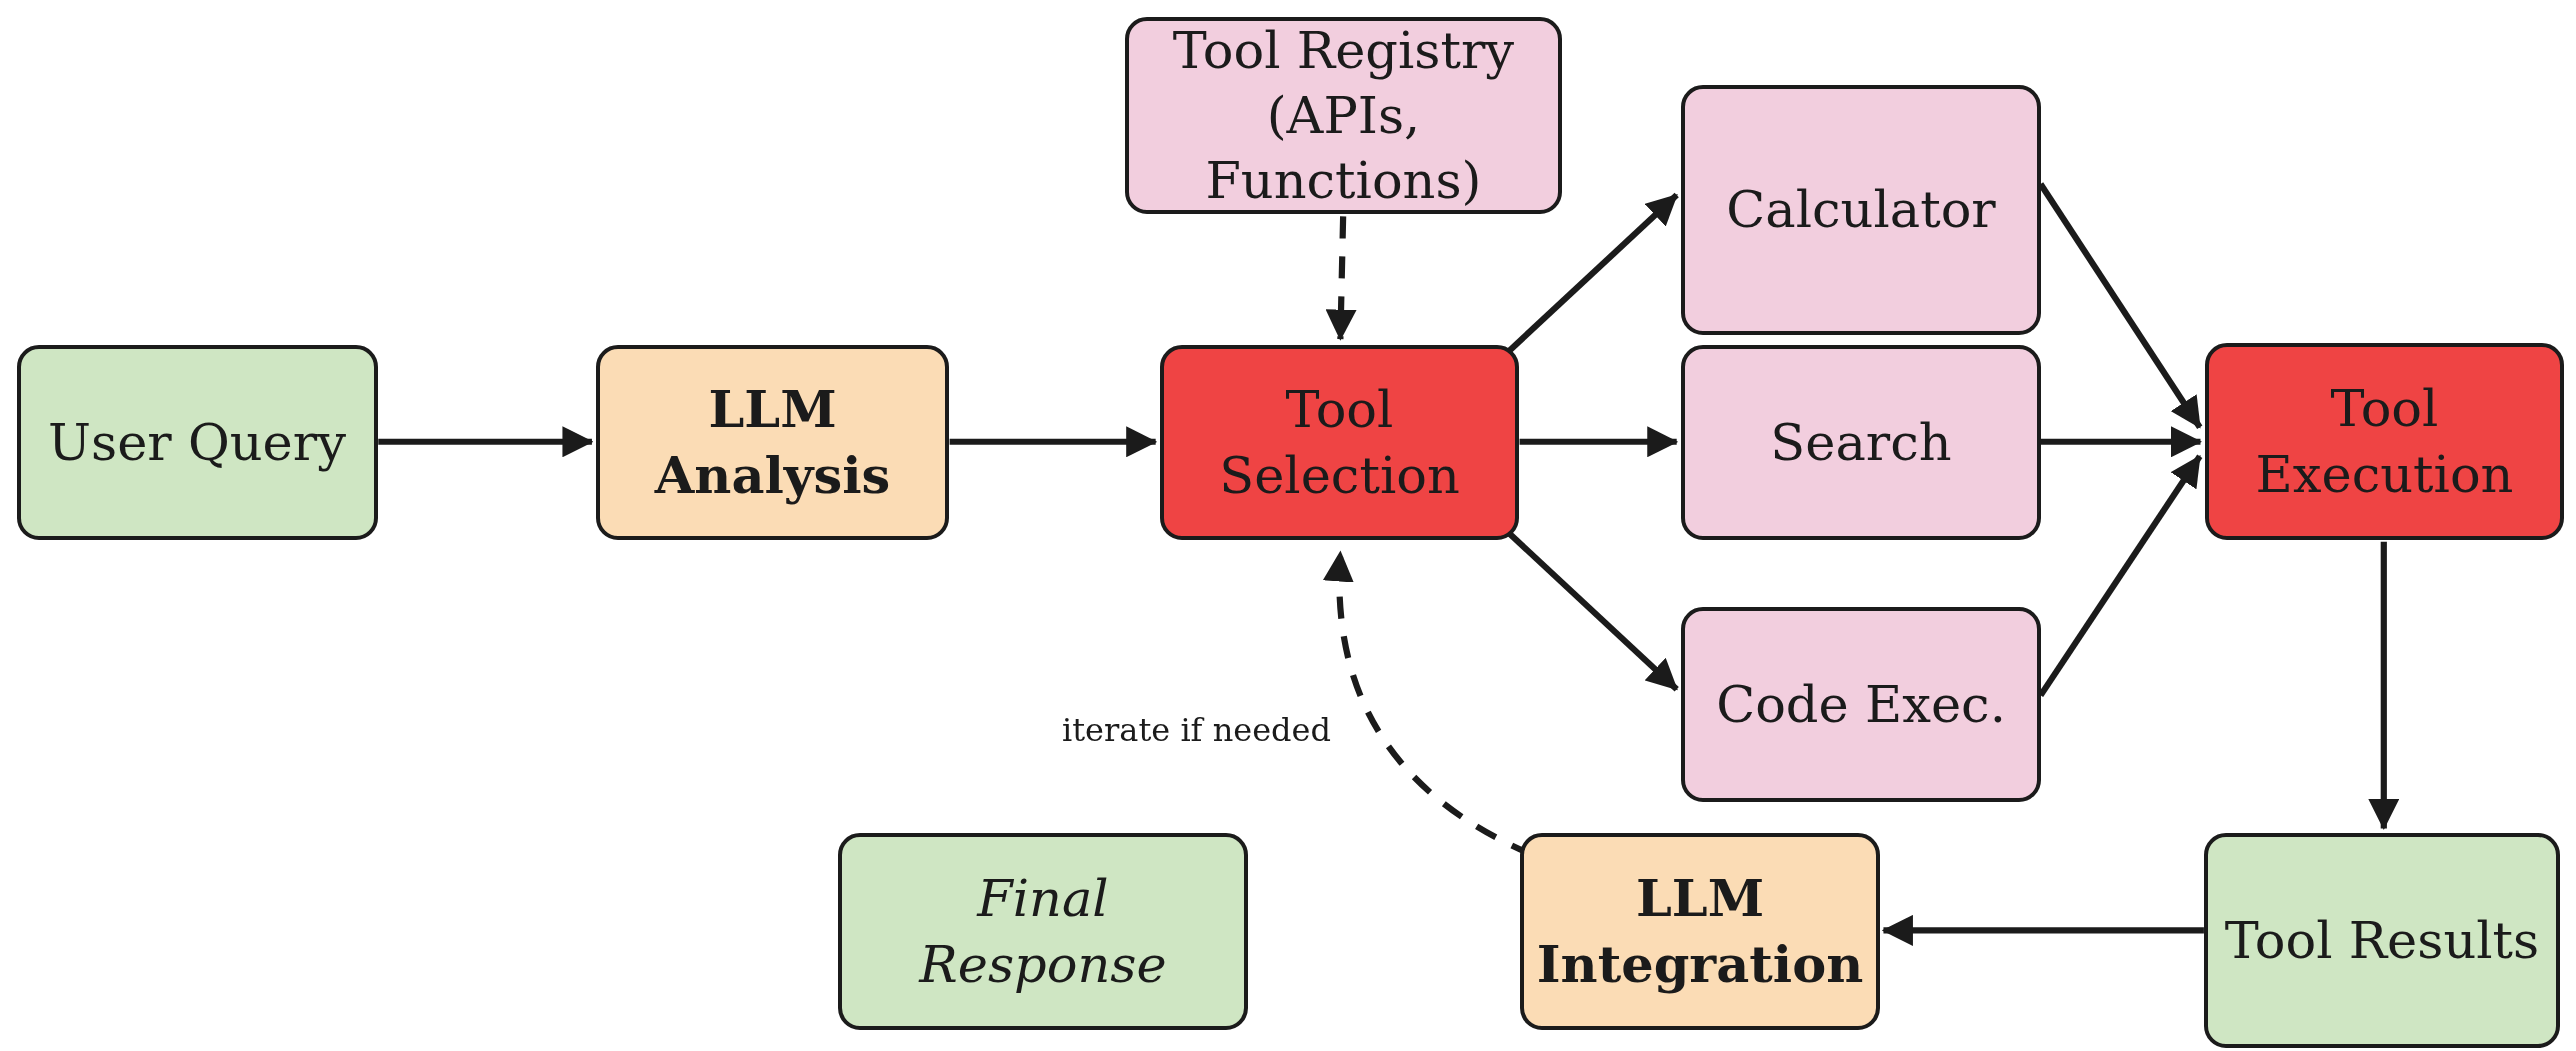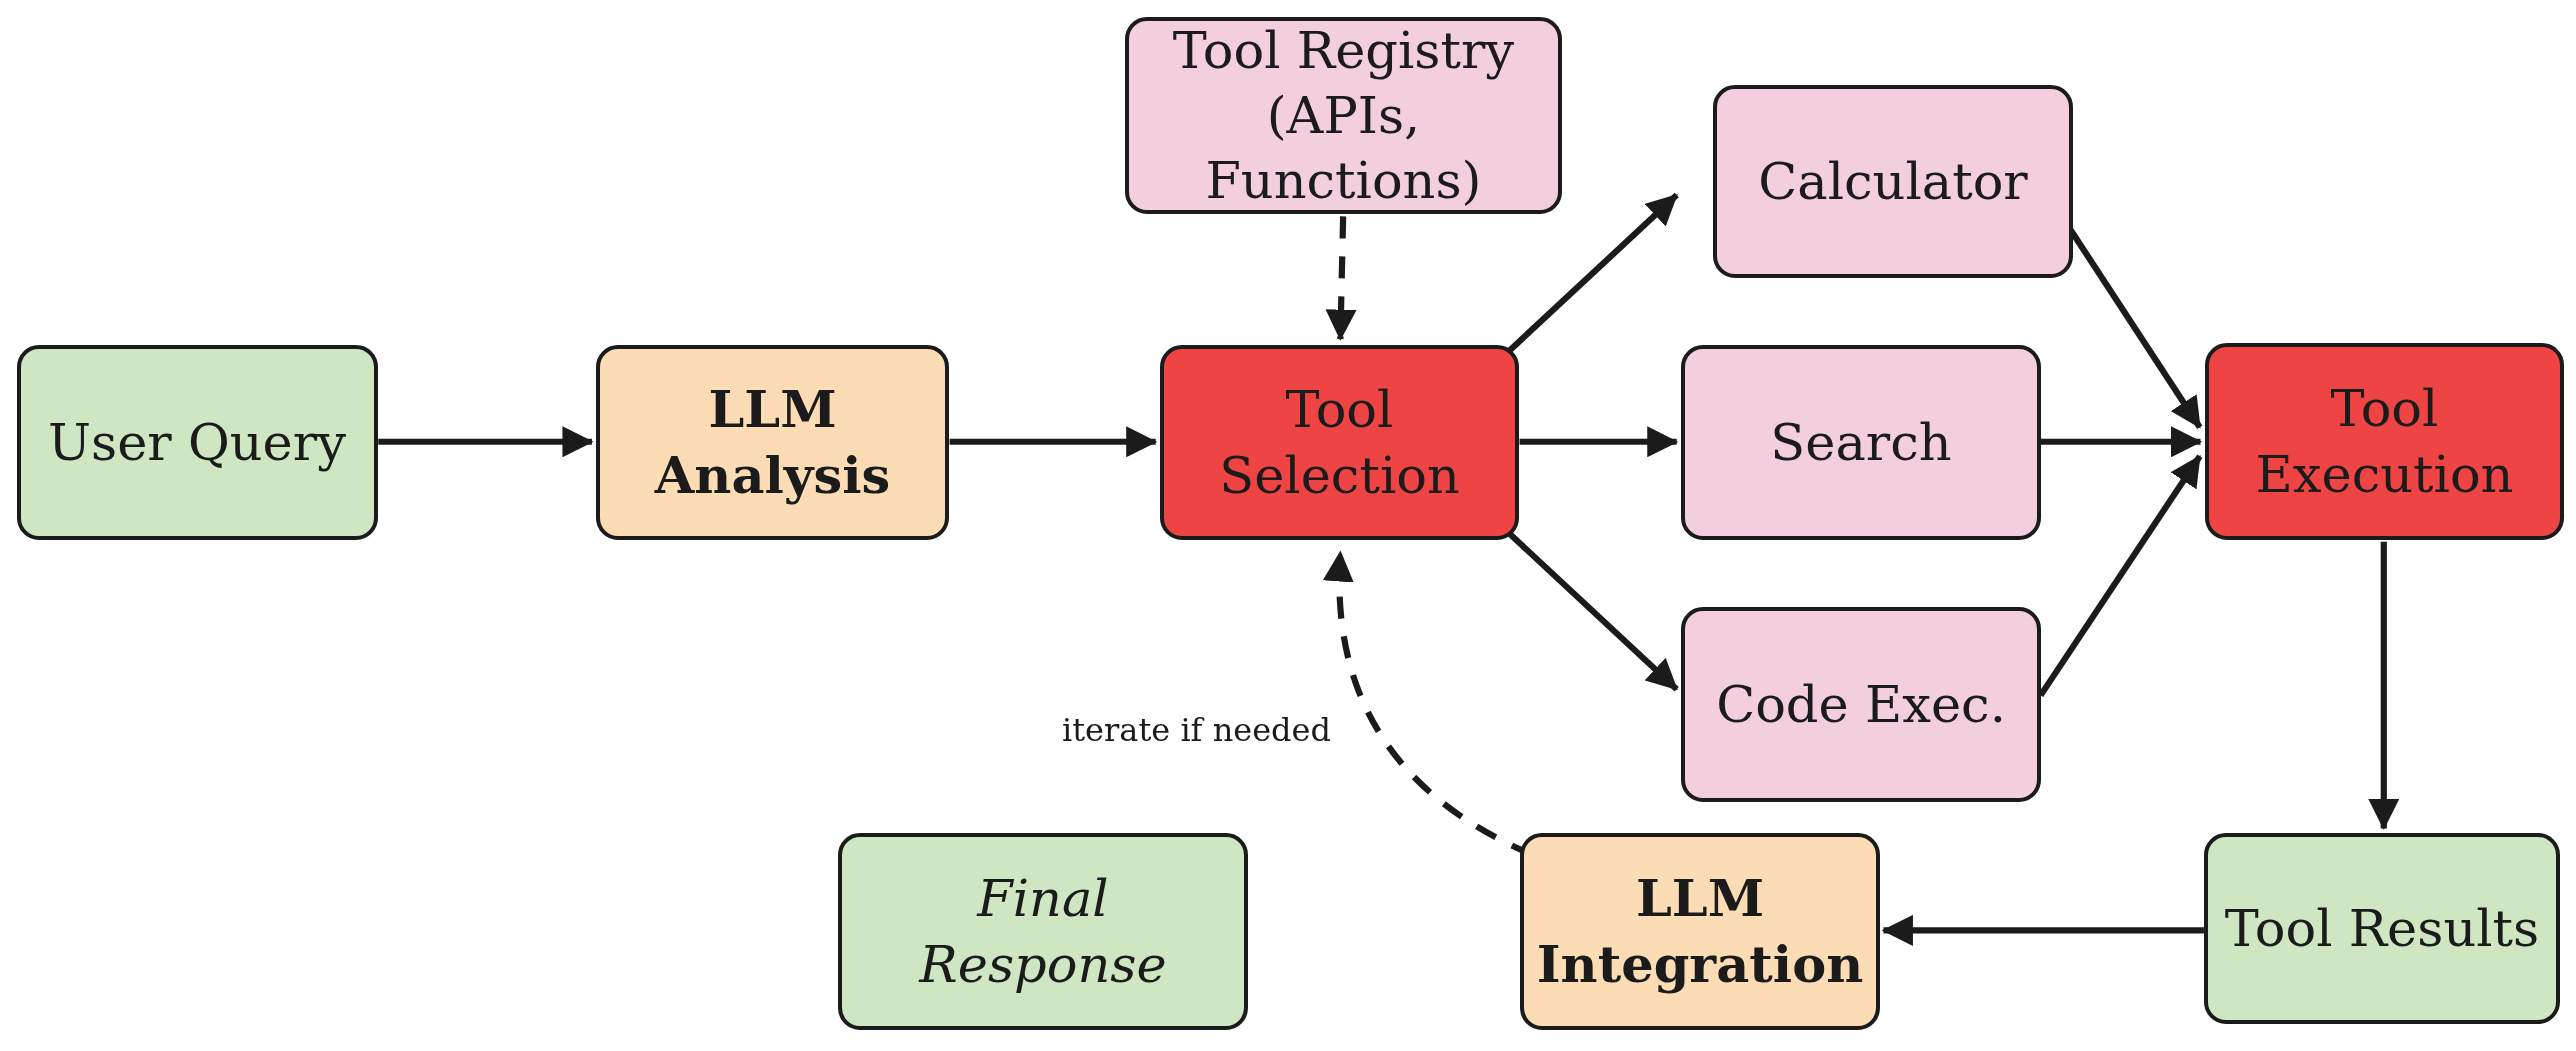--- a/index.html
+++ b/index.html
@@ -85,38 +85,38 @@
   <div class="node fill-pink" style="left:1125px; top:17px; width:437px; height:197px;">
     <span>Tool Registry</span>
     <span>(APIs, Functions)</span>
   </div>
 
   <div class="node fill-lavender" style="left:1160px; top:345px; width:359px; height:195px;">
     <span>Tool</span>
     <span>Selection</span>
   </div>
 
-  <div class="node fill-pink" style="left:1681px; top:85px; width:360px; height:193px;margin-left:32px;">
+  <div class="node fill-pink" style="left:1681px; top:85px; width:360px; height:250px;">
     <span>Calculator</span>
   </div>
 
   <div class="node fill-pink" style="left:1681px; top:345px; width:360px; height:195px;">
     <span>Search</span>
   </div>
 
   <div class="node fill-pink" style="left:1681px; top:607px; width:360px; height:195px;">
     <span>Code Exec.</span>
   </div>
 
   <div class="node fill-lavender" style="left:2205px; top:343px; width:359px; height:197px;">
     <span>Tool</span>
     <span>Execution</span>
   </div>
 
-  <div class="node fill-green" style="left:2204px; top:833px; width:356px; height:191px;">
+  <div class="node fill-green" style="left:2204px; top:833px; width:356px; height:215px;">
     <span>Tool Results</span>
   </div>
 
   <div class="node fill-orange bold" style="left:1520px; top:833px; width:360px; height:197px;">
     <span>LLM</span>
     <span>Integration</span>
   </div>
 
   <div class="node fill-green" style="left:838px; top:833px; width:410px; height:197px;font-style:italic;">
     <span>Final</span>

